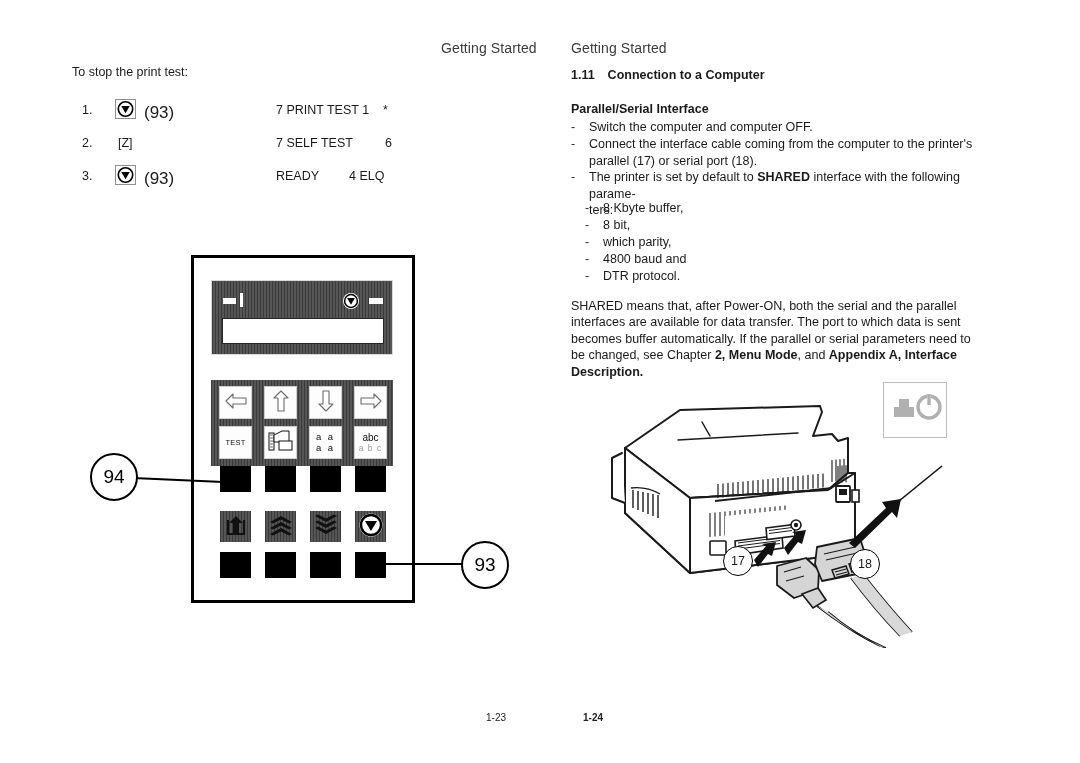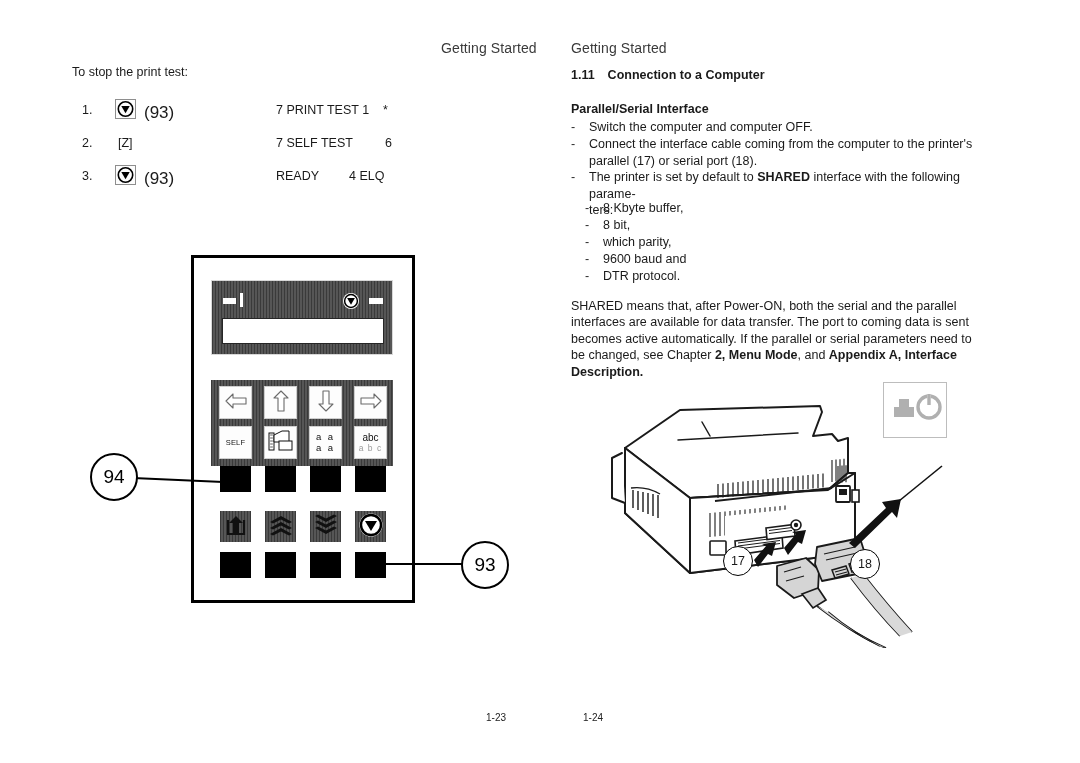--- a/index.html
+++ b/index.html
@@ -34,21 +34,21 @@
 
   
   .ftr {
     position: absolute;
     font-size: 10px;
     color: #222;
     white-space: nowrap;
     margin-left: 12px;
   }
   #ftr-left  { left: 474px; top: 712px; }
-  #ftr-right { left: 571px; top: 712px; }
+  #ftr-right { left: 571px; top: 712px; font-weight: bold; }
 
   
   #intro-line {
     position: absolute;
     left: 72px; top: 65px;
     font-size: 12.5px;
     white-space: nowrap;
   }
   .step {
     position: absolute;
@@ -418,21 +418,21 @@
           <span>
             <svg width="26" height="22" viewBox="0 0 26 22">
               <polygon points="23,11 16,4 16,8 3,8 3,14 16,14 16,18" fill="#ffffff" stroke="#6b6b6b" stroke-width="1.1" stroke-linejoin="round"></polygon>
             </svg>
           </span>
         </div>
       </div>
 
       <div class="keyrow" id="keyrow-2">
         <div class="key k0">
-          <span class="key-label">SELF</span>
+          <span class="key-label">TEST</span>
         </div>
         <div class="key k1">
           <span>
             <svg width="28" height="24" viewBox="0 0 28 24">
               <rect x="2" y="4" width="5" height="17" fill="#ffffff" stroke="#111" stroke-width="1"></rect>
               <line x1="3.2" y1="6" x2="5.8" y2="6" stroke="#111" stroke-width="0.7"></line>
               <line x1="3.2" y1="9" x2="5.8" y2="9" stroke="#111" stroke-width="0.7"></line>
               <line x1="3.2" y1="12" x2="5.8" y2="12" stroke="#111" stroke-width="0.7"></line>
               <line x1="3.2" y1="15" x2="5.8" y2="15" stroke="#111" stroke-width="0.7"></line>
               <line x1="3.2" y1="18" x2="5.8" y2="18" stroke="#111" stroke-width="0.7"></line>
@@ -546,30 +546,30 @@
   <div class="subbullet" style="top:217px;">
     <span class="dash">-</span>
     <span class="btxt">8 bit,</span>
   </div>
   <div class="subbullet" style="top:234px;">
     <span class="dash">-</span>
     <span class="btxt">which parity,</span>
   </div>
   <div class="subbullet" style="top:251px;">
     <span class="dash">-</span>
-    <span class="btxt">9600 baud and</span>
+    <span class="btxt">4800 baud and</span>
   </div>
   <div class="subbullet" style="top:268px;">
     <span class="dash">-</span>
     <span class="btxt">DTR protocol.</span>
   </div>
 
   <div id="para-shared">
     <span>SHARED means that, after Power-ON, both the serial and the parallel interfaces</span>
-    <span>are available for data transfer. The port to coming data is sent becomes active</span>
+    <span>are available for data transfer. The port to which data is sent becomes buffer</span>
     <span>automatically. If the parallel or serial parameters need to be changed, see</span>
     <span>Chapter </span><b>2, Menu Mode</b><span>, and </span><b>Appendix A, Interface Description.</b>
   </div>
 
   <div id="printer-art">
     <svg width="410" height="270" viewBox="0 0 410 270">
       <g fill="#ffffff" stroke="#1a1a1a" stroke-width="2" stroke-linejoin="round" stroke-linecap="round">
 
         <path d="M55,70 L110,32 L250,28 L252,34 L243,58 L262,56 L268,63 L278,60
                  L278,95 L258,112 L120,120 L55,104 Z"></path>

